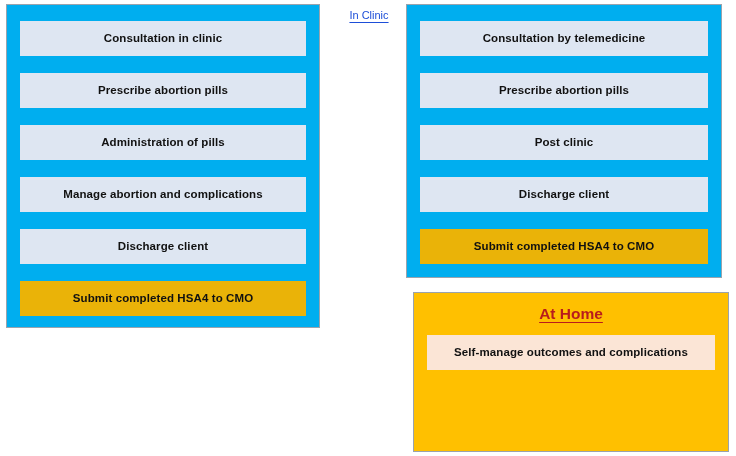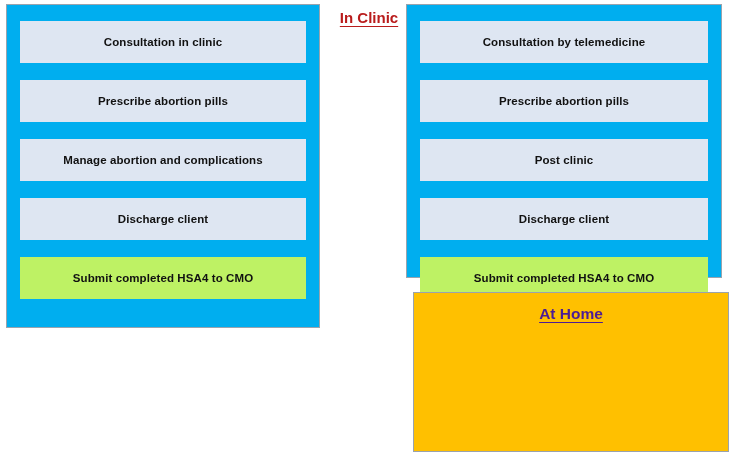--- a/index.html
+++ b/index.html
@@ -48,79 +48,81 @@
     top: 292px;
     width: 316px;
     height: 160px;
     background: #FFC000;
     padding: 10px 13px 14px 13px;
   }
 
   .step {
     box-sizing: border-box;
     width: 100%;
-    height: 42px;
+    height: 35px;
     display: flex;
     align-items: center;
     justify-content: center;
     text-align: center;
     font-size: 11.5px;
     font-weight: bold;
     color: #111111;
     letter-spacing: 0.1px;
     line-height: 1.1;
     margin-bottom: 17px;
     padding: 12px 6px;
   }
   .step:last-child { margin-bottom: 0; }
 
   .step.tone-blue  { background: #DEE6F2; }
-  .step.tone-green { background: #bef264; }
+  .step.tone-green { background: #eab308; }
   .step.tone-cream { background: #FBE5D6; }
 
   
   #in-clinic-heading {
     position: absolute;
     left: 328px;
     top: 9px;
     width: 82px;
     text-align: center;
-    font-size: 15px;
-    font-weight: bold;
-    color: #b91c1c;
+    font-size: 11px;
+    font-weight: normal;
+    color: #1d4ed8;
     text-decoration: underline;
     text-underline-offset: 3px;
   }
 
   .panel-heading {
     text-align: center;
     font-size: 15.5px;
     font-weight: bold;
-    color: #4c1d95;
+    color: #b91c1c;
     text-decoration: underline;
     text-underline-offset: 3px;
     margin: 2px 0 12px 0;
   }
 </style>
 </head>
 <body>
 
 <div class="panel" id="clinic-panel">
   <div class="step tone-blue">Consultation in clinic</div>
   <div class="step tone-blue">Prescribe abortion pills</div>
+  <div class="step tone-blue">Administration of pills</div>
   <div class="step tone-blue">Manage abortion and complications</div>
   <div class="step tone-blue">Discharge client</div>
   <div class="step tone-green">Submit completed HSA4 to CMO</div>
 </div>
 
 <div id="in-clinic-heading">In Clinic</div>
 
 <div class="panel" id="telemedicine-panel">
   <div class="step tone-blue">Consultation by telemedicine</div>
   <div class="step tone-blue">Prescribe abortion pills</div>
   <div class="step tone-blue">Post clinic</div>
   <div class="step tone-blue">Discharge client</div>
   <div class="step tone-green">Submit completed HSA4 to CMO</div>
 </div>
 
 <div class="panel" id="athome-panel">
   <div class="panel-heading">At Home</div>
+  <div class="step tone-cream">Self-manage outcomes and complications</div>
 </div>
 
 </body></html>

